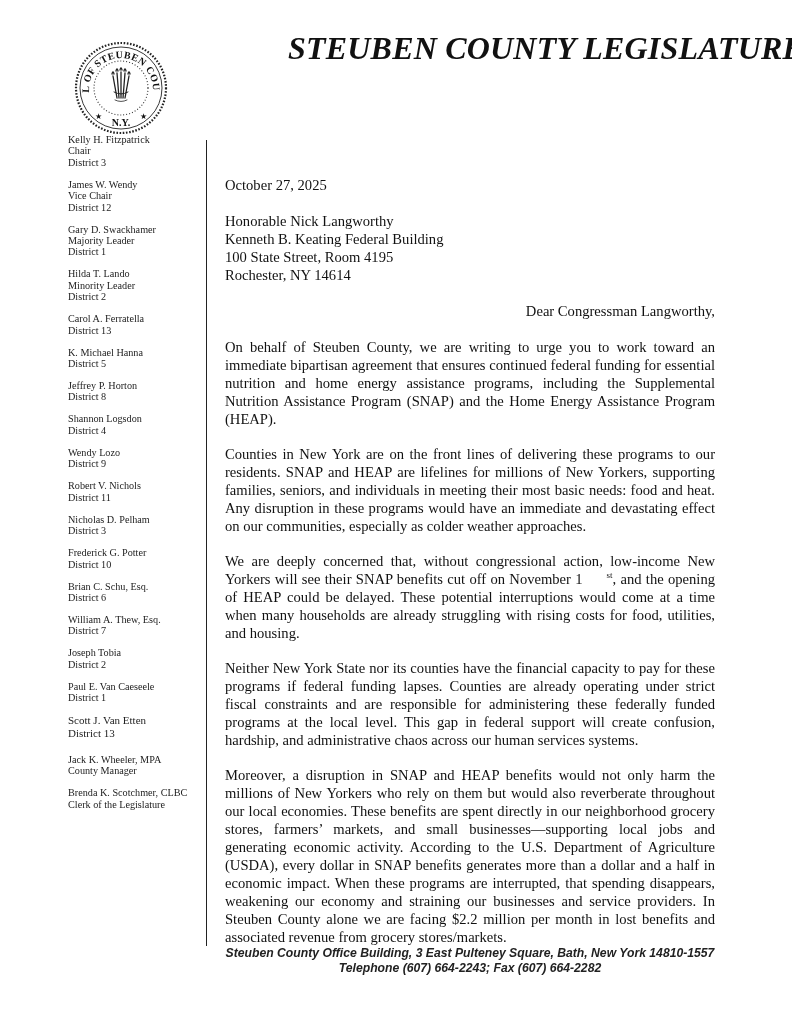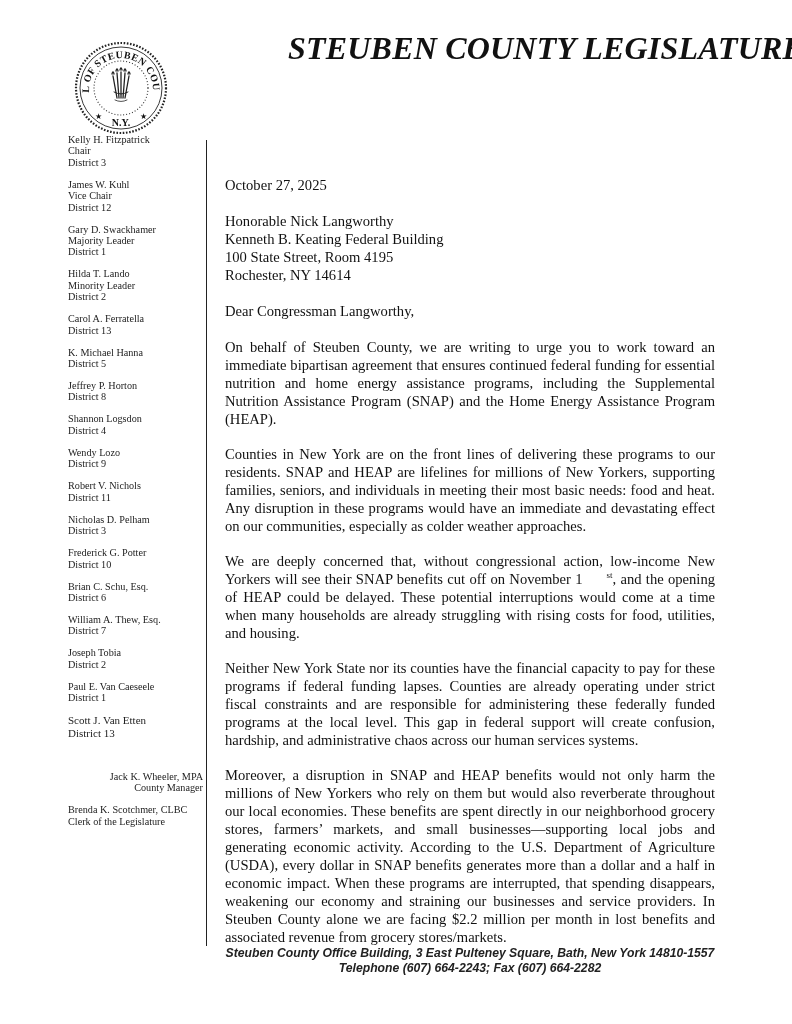--- a/index.html
+++ b/index.html
@@ -13,32 +13,32 @@
       font-family: "Liberation Serif", serif; font-weight: bold; font-style: italic;
       font-size: 32px; letter-spacing: 0.2px; color: #111; white-space: nowrap;
     }
 
     .sidebar {
       position: absolute; left: 68px; top: 134px; width: 135px;
       font-family: "Liberation Serif", serif; font-size: 10.2px; line-height: 11.4px; color: #222;
     }
     .member { margin: 0 0 10.6px 0; }
     .member .line { display: block; white-space: nowrap; }
-    .member.gap { margin-top: 32px; text-align: right; }
+    .member.gap { margin-top: 15px; }
 
     .divider { position: absolute; left: 206px; top: 140px; width: 1px; height: 806px; background: #222; }
 
     .letter {
       position: absolute; left: 225px; top: 176px; width: 490px;
       font-family: "Liberation Serif", serif; font-size: 14.6px; line-height: 18px; color: #111;
     }
     .letter p { margin: 0; }
     .date { margin-bottom: 18px !important; }
     .addr { margin-bottom: 18px !important; }
-    .salutation { margin-bottom: 18px !important; }
+    .salutation { margin-bottom: 18px !important; text-align: right; }
     .para { text-align: justify; margin-bottom: 17px !important; }
     .para sup { font-size: 9px; line-height: 0; margin-left: 24px; }
 
     .footer {
       position: absolute; left: 210px; top: 946px; width: 520px; text-align: center;
       font-family: Liberation Sans, sans-serif; font-style: italic; font-weight: bold;
       font-size: 12.2px; line-height: 15px; color: #222;
     }
     .footer span { display: block; white-space: nowrap; }
   </style>
@@ -77,21 +77,21 @@
 
   <div class="title">STEUBEN COUNTY LEGISLATURE</div>
 
   <div class="sidebar">
     <div class="member">
       <span class="line">Kelly H. Fitzpatrick</span>
       <span class="line">Chair</span>
       <span class="line">District 3</span>
     </div>
     <div class="member">
-      <span class="line">James W. Kuhl</span>
+      <span class="line">James W. Wendy</span>
       <span class="line">Vice Chair</span>
       <span class="line">District 12</span>
     </div>
     <div class="member">
       <span class="line">Gary D. Swackhamer</span>
       <span class="line">Majority Leader</span>
       <span class="line">District 1</span>
     </div>
     <div class="member">
       <span class="line">Hilda T. Lando</span>

